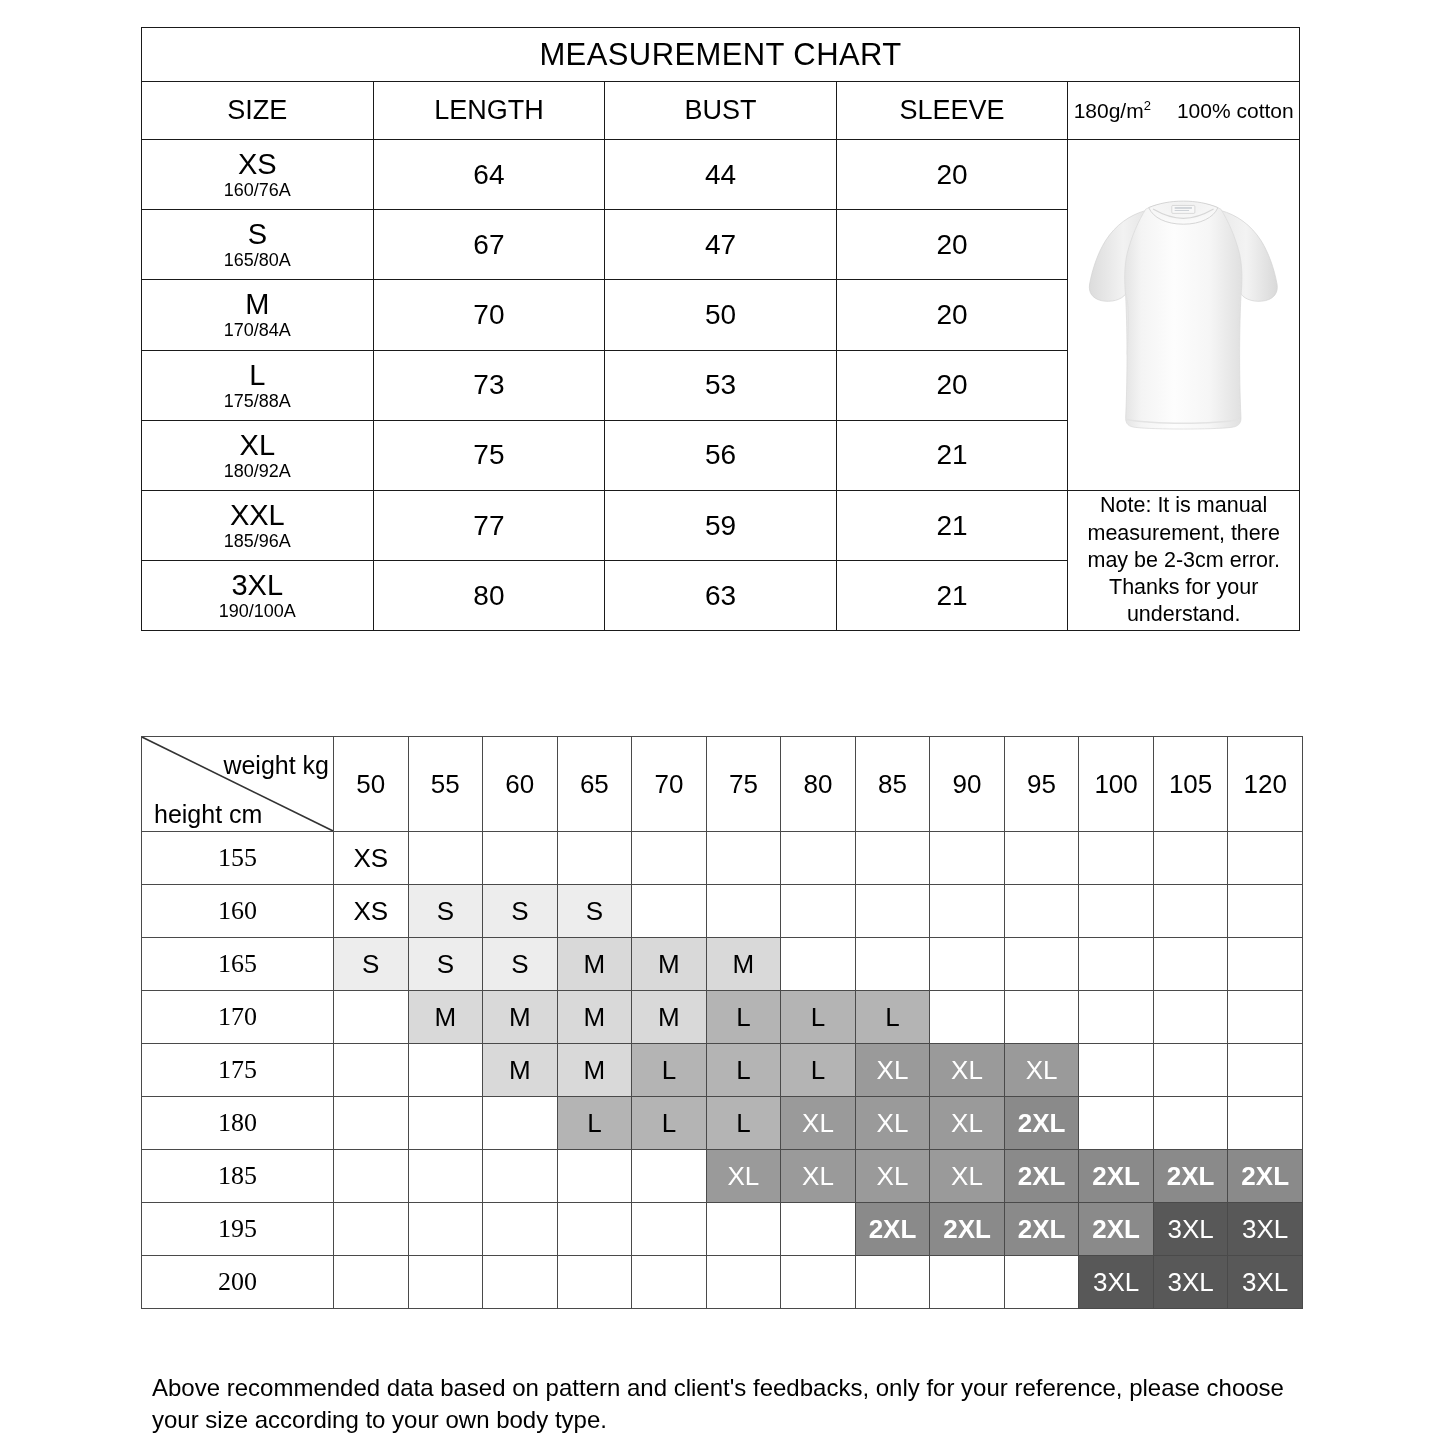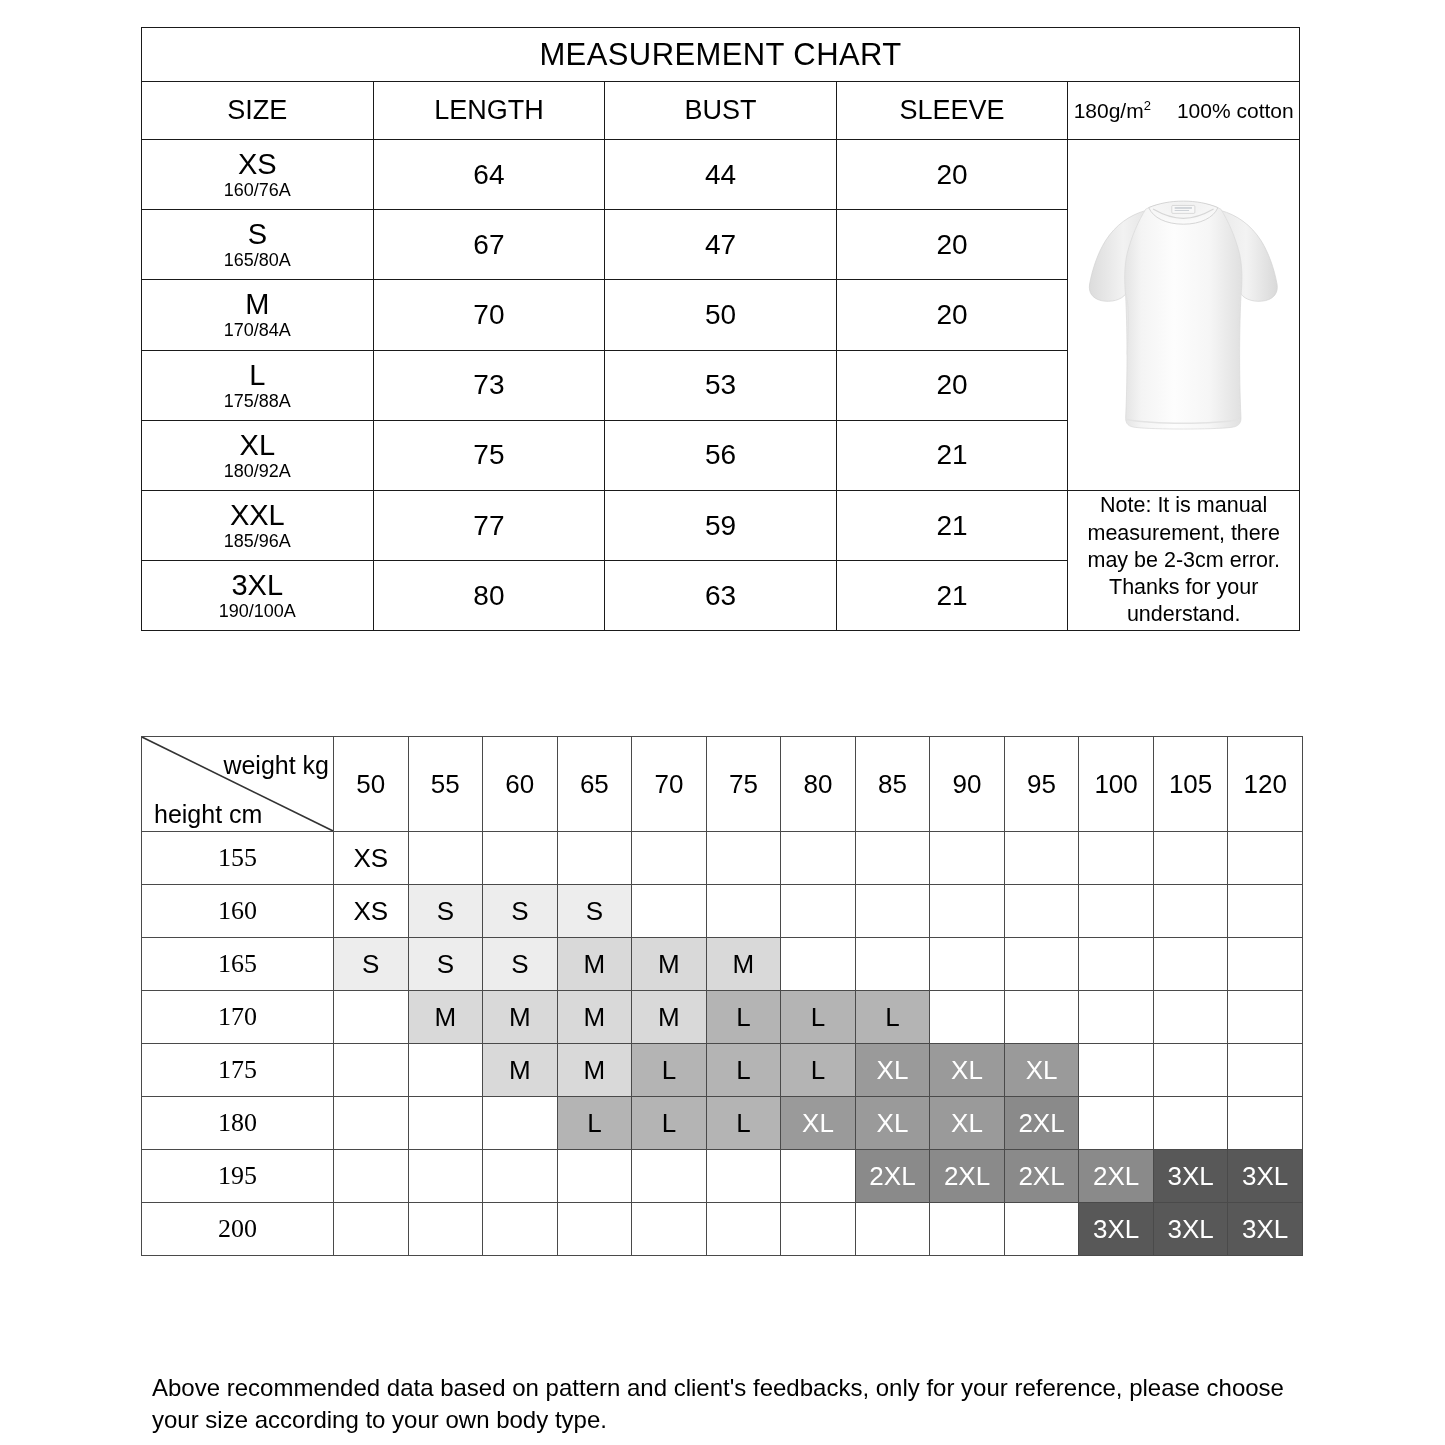--- a/index.html
+++ b/index.html
@@ -136,21 +136,21 @@
     line-height: 1;
   }
   .wcol { font-size: 26px; }
   .hrow { font-size: 26px; font-family: Liberation Serif, serif; }
 
   .c-XS { background: #ffffff; color: #000000; }
   .c-S  { background: #ededed; color: #000000; }
   .c-M  { background: #d9d9d9; color: #000000; }
   .c-L  { background: #b4b4b4; color: #000000; }
   .c-XL { background: #9a9a9a; color: #ffffff; }
-  .c-2XL{ background: #8a8a8a; color: #ffffff; }
+  .c-2XL{ background: #8a8a8a; color: #ffffff; font-weight: bold; }
   .c-3XL{ background: #585858; color: #ffffff; }
   .c-   { background: #ffffff; }
 
   .rec-foot {
     position: absolute;
     left: 152px;
     top: 1372px;
     width: 1180px;
     font-size: 24px;
     line-height: 1.32;
@@ -426,20 +426,36 @@
             <td class="c-L">L</td>
             <td class="c-XL">XL</td>
             <td class="c-XL">XL</td>
             <td class="c-XL">XL</td>
             <td class="c-2XL">2XL</td>
             <td class="c-"></td>
             <td class="c-"></td>
             <td class="c-"></td>
           </tr>
           <tr>
+            <td class="hrow">185</td>
+            <td class="c-"></td>
+            <td class="c-"></td>
+            <td class="c-"></td>
+            <td class="c-"></td>
+            <td class="c-"></td>
+            <td class="c-XL">XL</td>
+            <td class="c-XL">XL</td>
+            <td class="c-XL">XL</td>
+            <td class="c-XL">XL</td>
+            <td class="c-2XL">2XL</td>
+            <td class="c-2XL">2XL</td>
+            <td class="c-2XL">2XL</td>
+            <td class="c-2XL">2XL</td>
+          </tr>
+          <tr>
             <td class="hrow">195</td>
             <td class="c-"></td>
             <td class="c-"></td>
             <td class="c-"></td>
             <td class="c-"></td>
             <td class="c-"></td>
             <td class="c-"></td>
             <td class="c-"></td>
             <td class="c-2XL">2XL</td>
             <td class="c-2XL">2XL</td>

